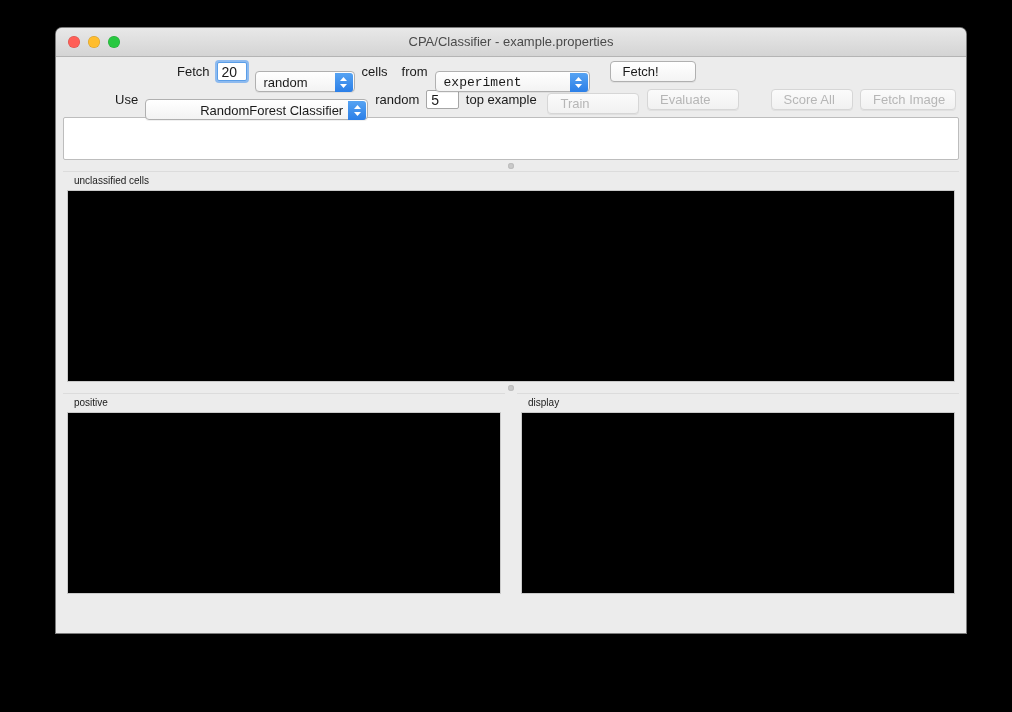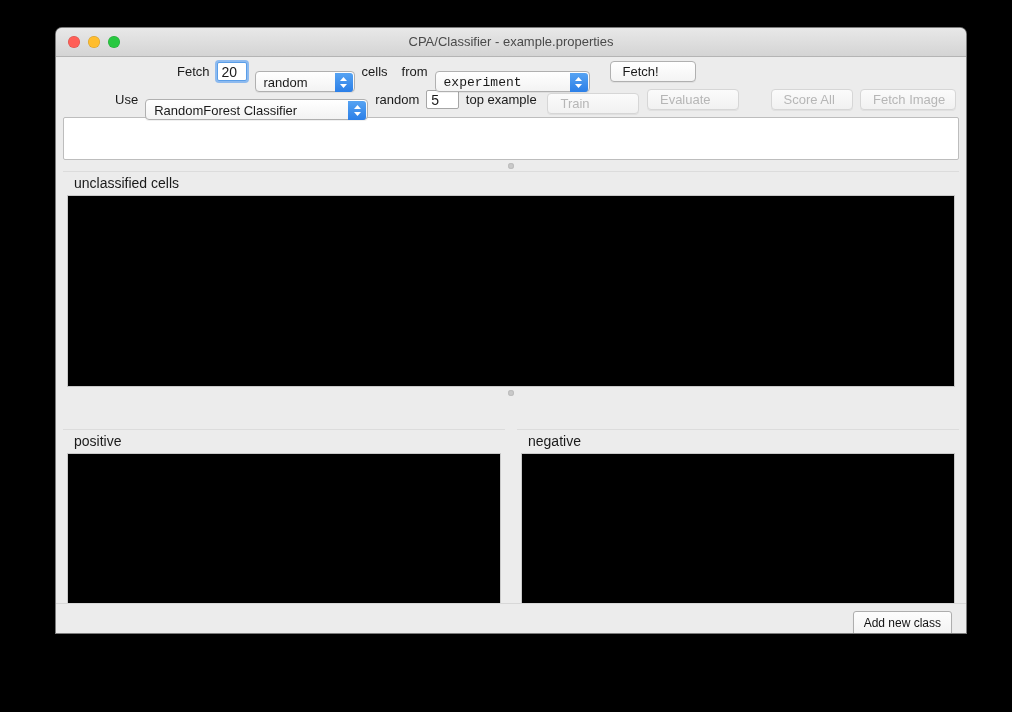--- a/index.html
+++ b/index.html
@@ -177,21 +177,21 @@
     border-radius: 50%;
     background: #c9c9c9;
     box-shadow: inset 0 0 0 1px #bdbdbd;
   }
 
   
   .bin {
     background: #ececec;
   }
   .bin-title {
-    font-size: 14px;
+    font-size: 10px;
     color: #1a1a1a;
     padding: 3px 0 4px 11px;
     background: #ececec;
     border-top: 1px solid #dcdcdc;
     white-space: nowrap;
   }
   .bin-canvas {
     background: #000000;
     border: 1px solid #c9c9c9;
   }
@@ -202,21 +202,21 @@
   #unclassified .bin-canvas {
     height: 190px;
     margin: 0 4px;
   }
 
   #bins-row {
     display: flex;
     margin: 0 7px;
     gap: 12px;
   }
-  .bin-col { flex: 1 1 0; min-width: 0; margin-top: 31px; }
+  .bin-col { flex: 1 1 0; min-width: 0; }
   .bin-col .bin-canvas {
     height: 180px;
     margin: 0 4px;
   }
 
   
   #bottombar {
     position: absolute;
     left: 0;
     right: 0;
@@ -280,21 +280,21 @@
               <polygon points="4.5,12 8,8 1,8" fill="#ffffff"></polygon>
             </svg>
           </span>
         </div>
         <div style="width:20px;"></div>
         <div class="btn" style="min-width:86px;">Fetch!</div>
       </div>
 
       <div class="trow row2">
         <span class="lbl">Use</span>
-        <div class="popup" style="width:235px;">
+        <div class="popup" style="width:235px;text-align:right;">
           <span>RandomForest Classifier</span>
           <span class="arrowbox">
             <svg class="chev" width="9" height="13" viewBox="0 0 9 13">
               <polygon points="4.5,1 8,5 1,5" fill="#ffffff"></polygon>
               <polygon points="4.5,12 8,8 1,8" fill="#ffffff"></polygon>
             </svg>
           </span>
         </div>
         <span class="lbl">random</span>
         <div class="tfield" style="width:34px;">5</div>
@@ -325,23 +325,20 @@
     <div class="splitter">
       <span class="grip"></span>
     </div>
 
     <div id="bins-row">
       <div class="bin-col bin">
         <div class="bin-title">positive</div>
         <div class="bin-canvas"></div>
       </div>
       <div class="bin-col bin">
-        <div class="bin-title">negative</div>
+        <div class="bin-title">display</div>
         <div class="bin-canvas"></div>
       </div>
     </div>
 
-    <div id="bottombar">
-      <div id="add-new-class">Add new class</div>
-    </div>
 
   </div>
 </div>
 
 </body></html>

